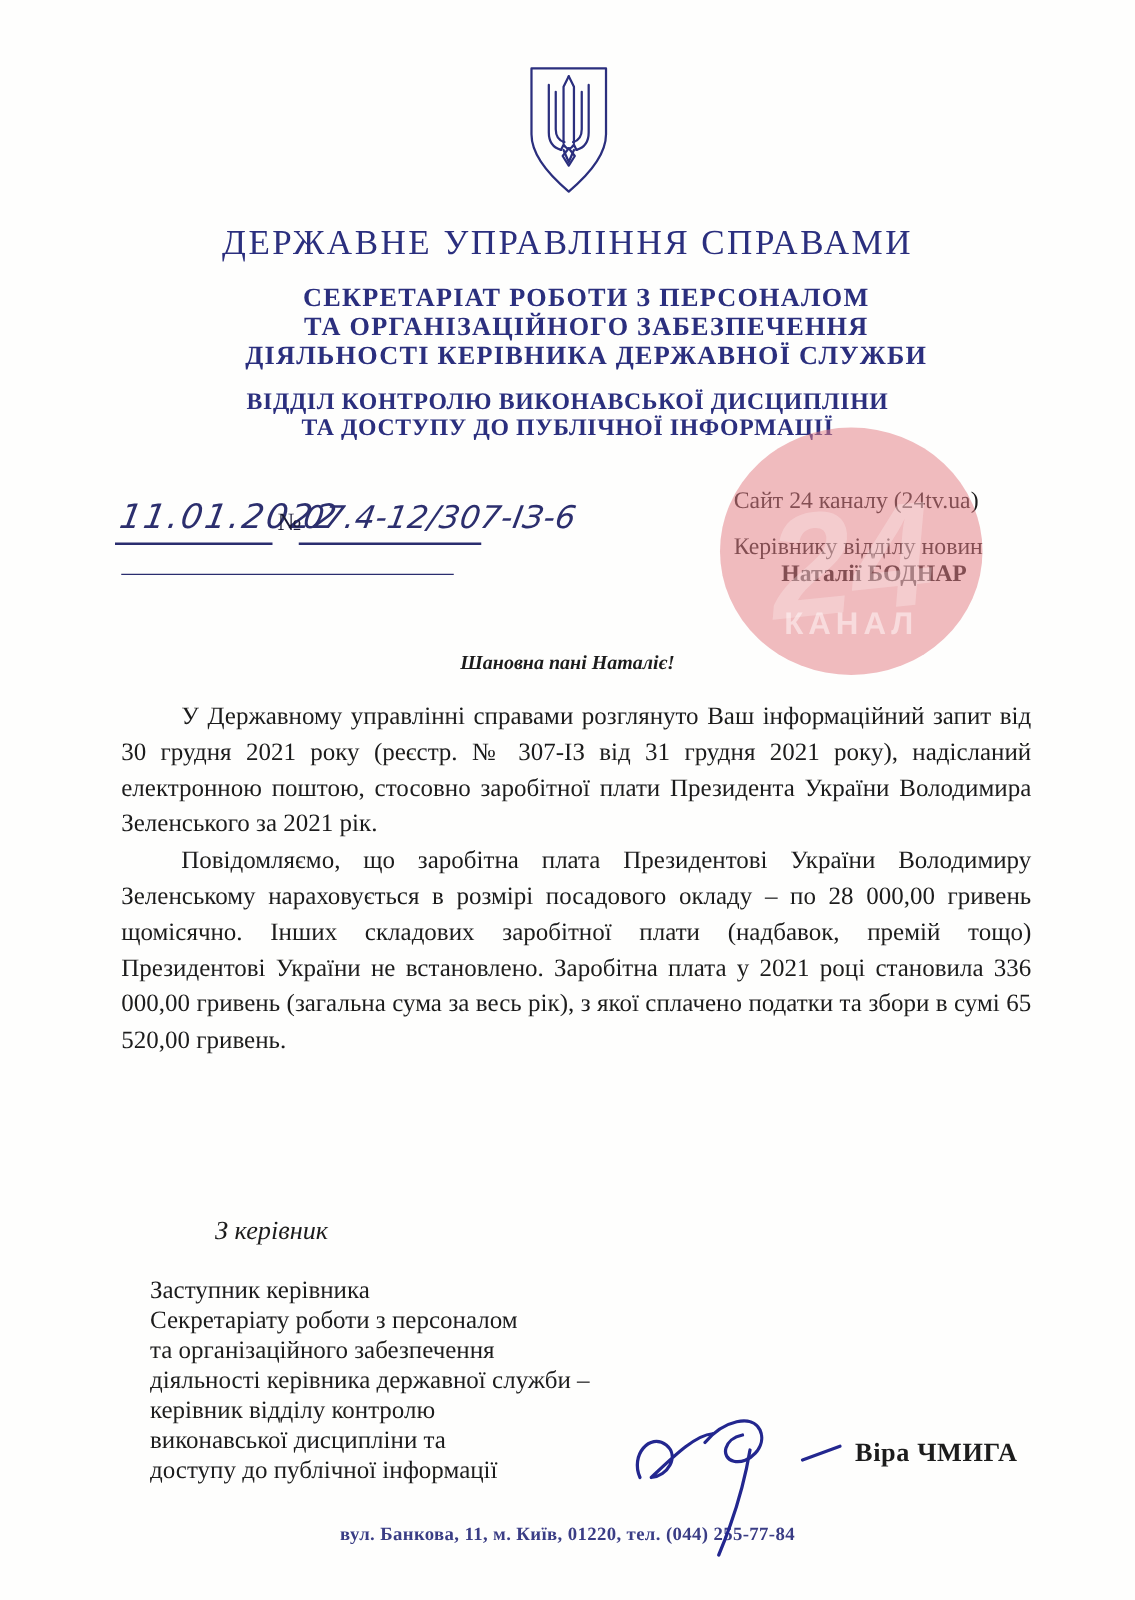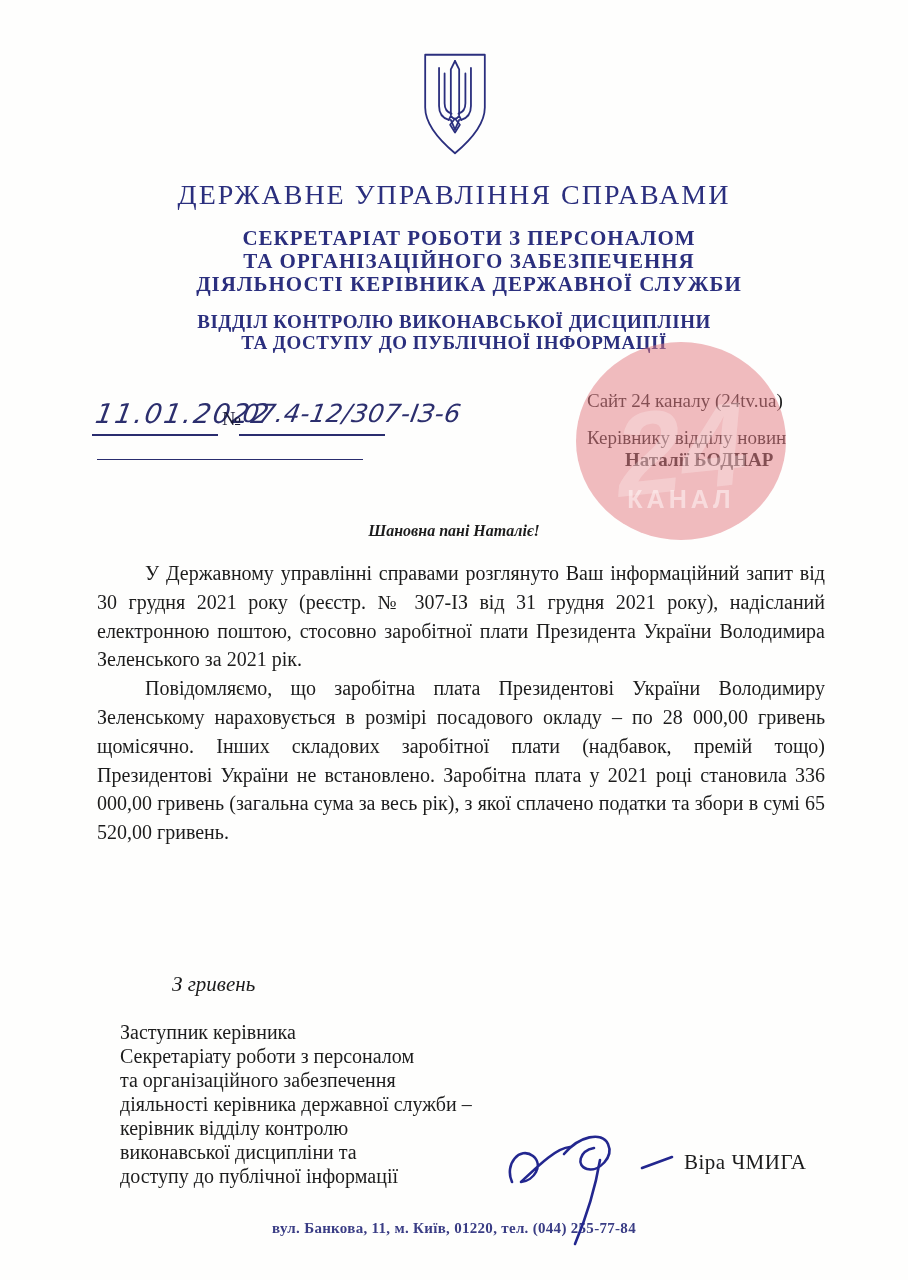--- a/index.html
+++ b/index.html
@@ -79,21 +79,21 @@
     font-size:20px;line-height:28.8px;text-align:justify;
   }
   .body-text p{margin:0;text-indent:48px;}
   .closing{position:absolute;left:172px;top:972px;font-style:italic;font-size:21px;}
   .position-block{
     position:absolute;left:120px;top:1020px;
     font-size:20px;line-height:24px;
   }
   .signer-name{
     position:absolute;left:684px;top:1150px;
-    font-weight:normal;font-size:21px;letter-spacing:0.5px;
+    font-weight:bold;font-size:21px;letter-spacing:0.5px;
   }
   .signature{position:absolute;left:502px;top:1118px;width:185px;height:135px;z-index:6;pointer-events:none;}
   
   .footer{
     position:absolute;left:0;top:1220px;width:100%;
     text-align:center;font-size:15px;color:#3a3d85;letter-spacing:0.3px;font-weight:bold;
   }
 </style>
 </head>
 <body>
@@ -144,21 +144,21 @@
     <div class="rname">Наталії БОДНАР</div>
   </div>
 
   <div class="salutation">Шановна пані Наталіє!</div>
 
   <div class="body-text">
     <p>У Державному управлінні справами розглянуто Ваш інформаційний запит від 30 грудня 2021 року (реєстр. № 307-ІЗ від 31 грудня 2021 року), надісланий електронною поштою, стосовно заробітної плати Президента України Володимира Зеленського за 2021 рік.</p>
     <p>Повідомляємо, що заробітна плата Президентові України Володимиру Зеленському нараховується в розмірі посадового окладу – по 28 000,00 гривень щомісячно. Інших складових заробітної плати (надбавок, премій тощо) Президентові України не встановлено. Заробітна плата у 2021 році становила 336 000,00 гривень (загальна сума за весь рік), з якої сплачено податки та збори в сумі 65 520,00 гривень.</p>
   </div>
 
-  <div class="closing">З гривень</div>
+  <div class="closing">З керівник</div>
 
   <div class="position-block">
     <div>Заступник керівника</div>
     <div>Секретаріату роботи з персоналом</div>
     <div>та організаційного забезпечення</div>
     <div>діяльності керівника державної служби –</div>
     <div>керівник відділу контролю</div>
     <div>виконавської дисципліни та</div>
     <div>доступу до публічної інформації</div>
   </div>

